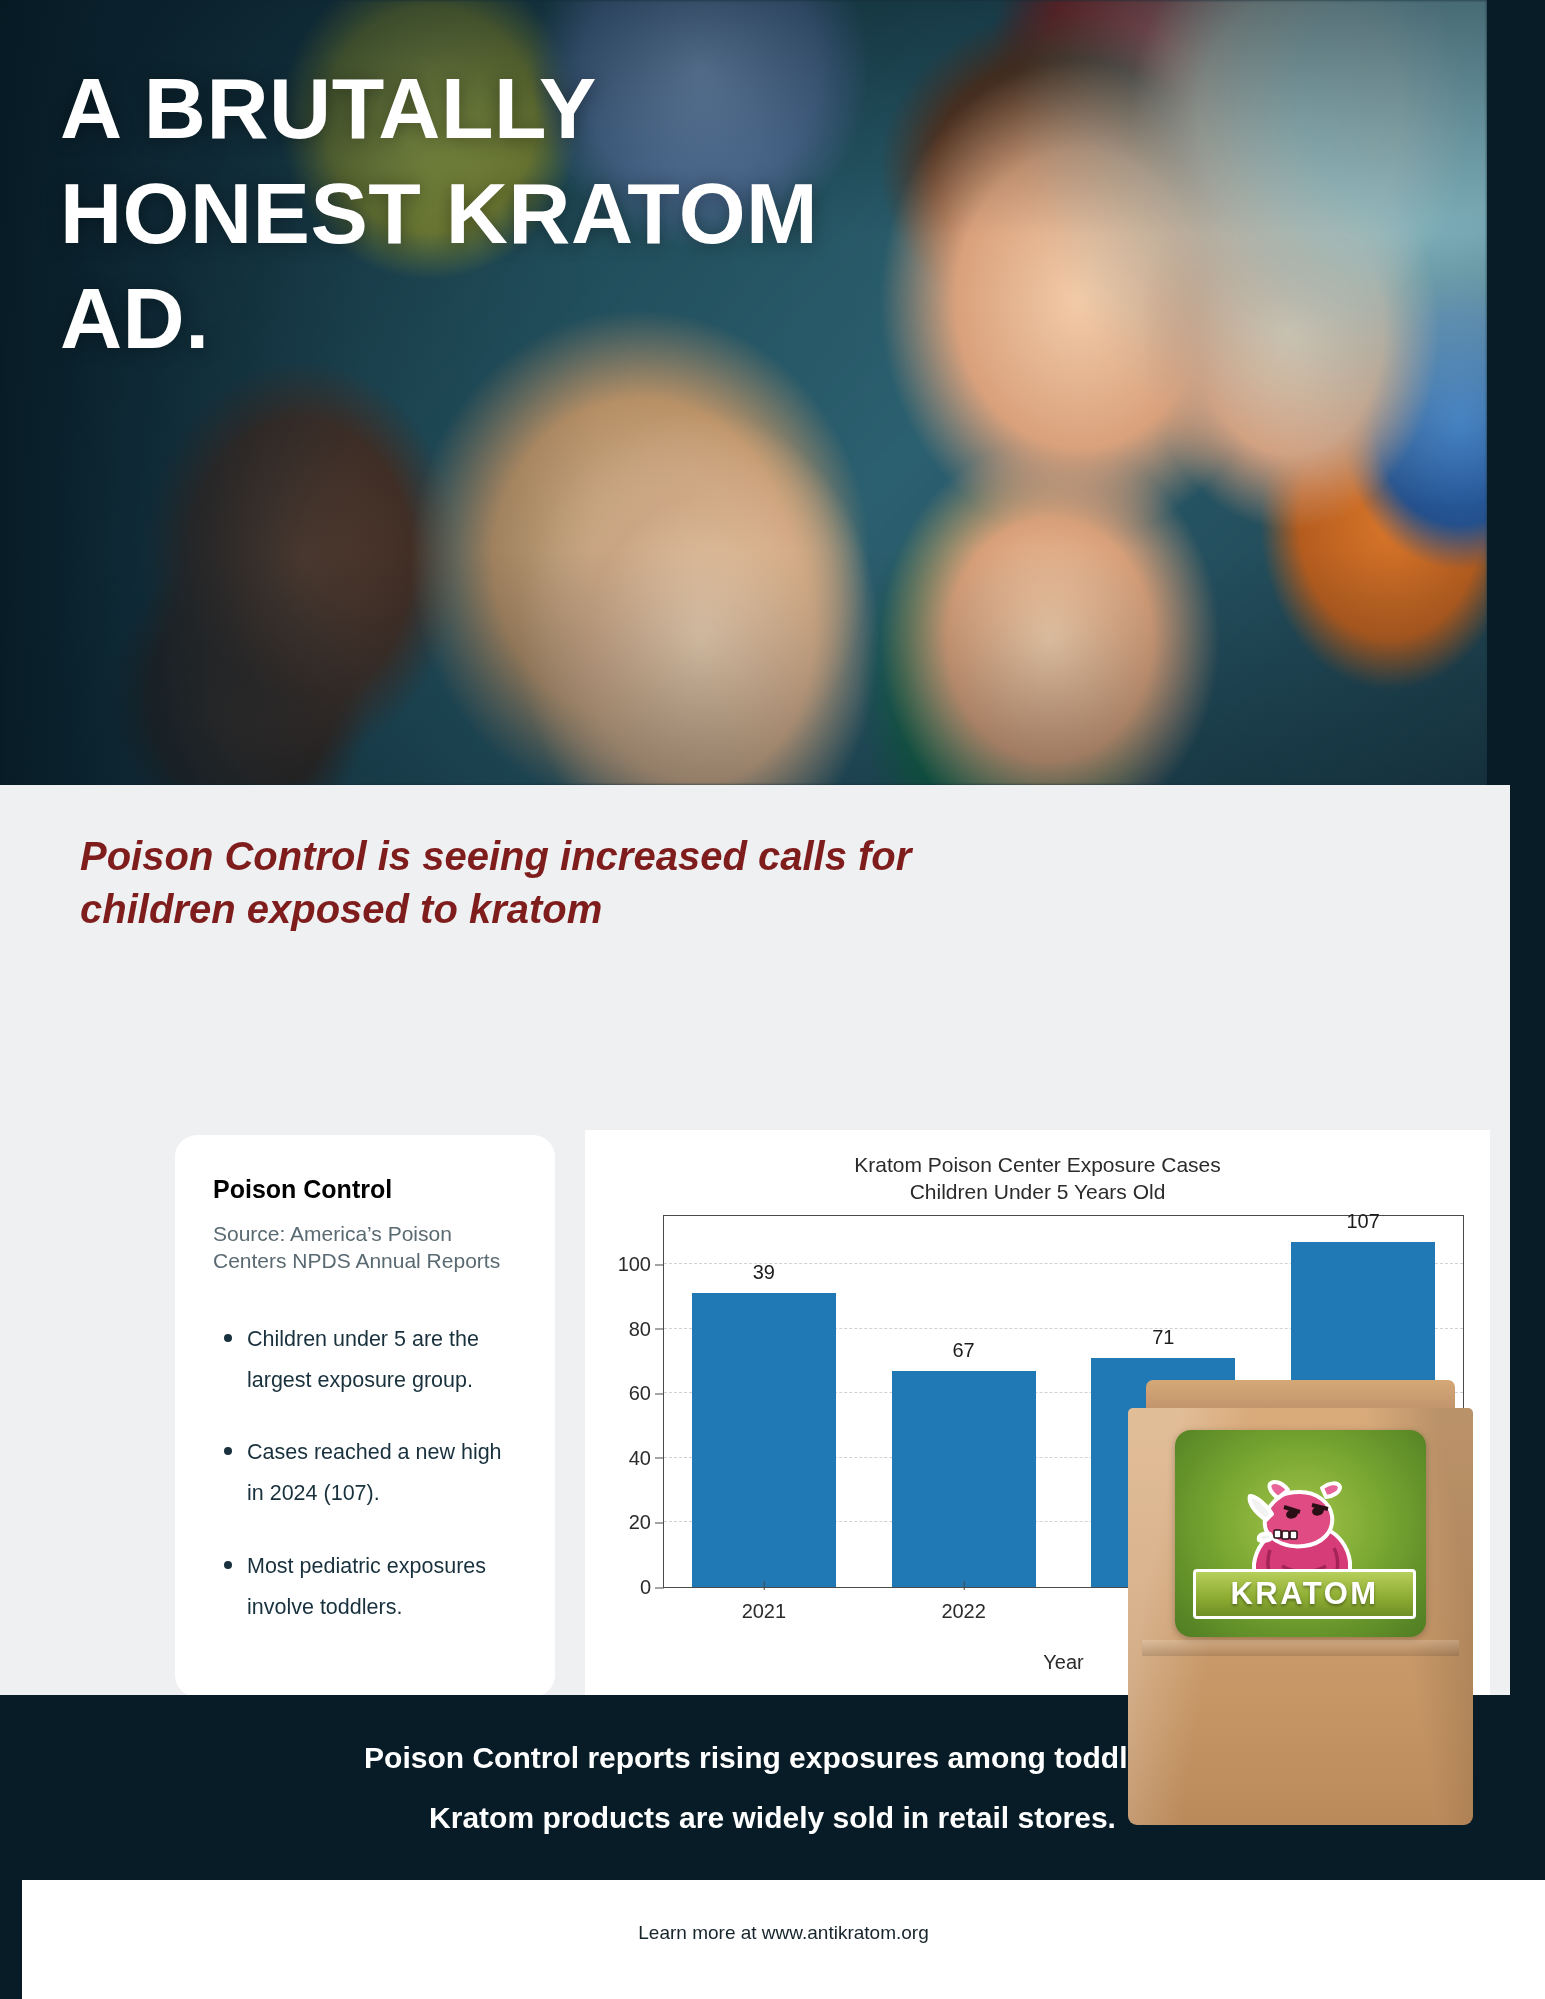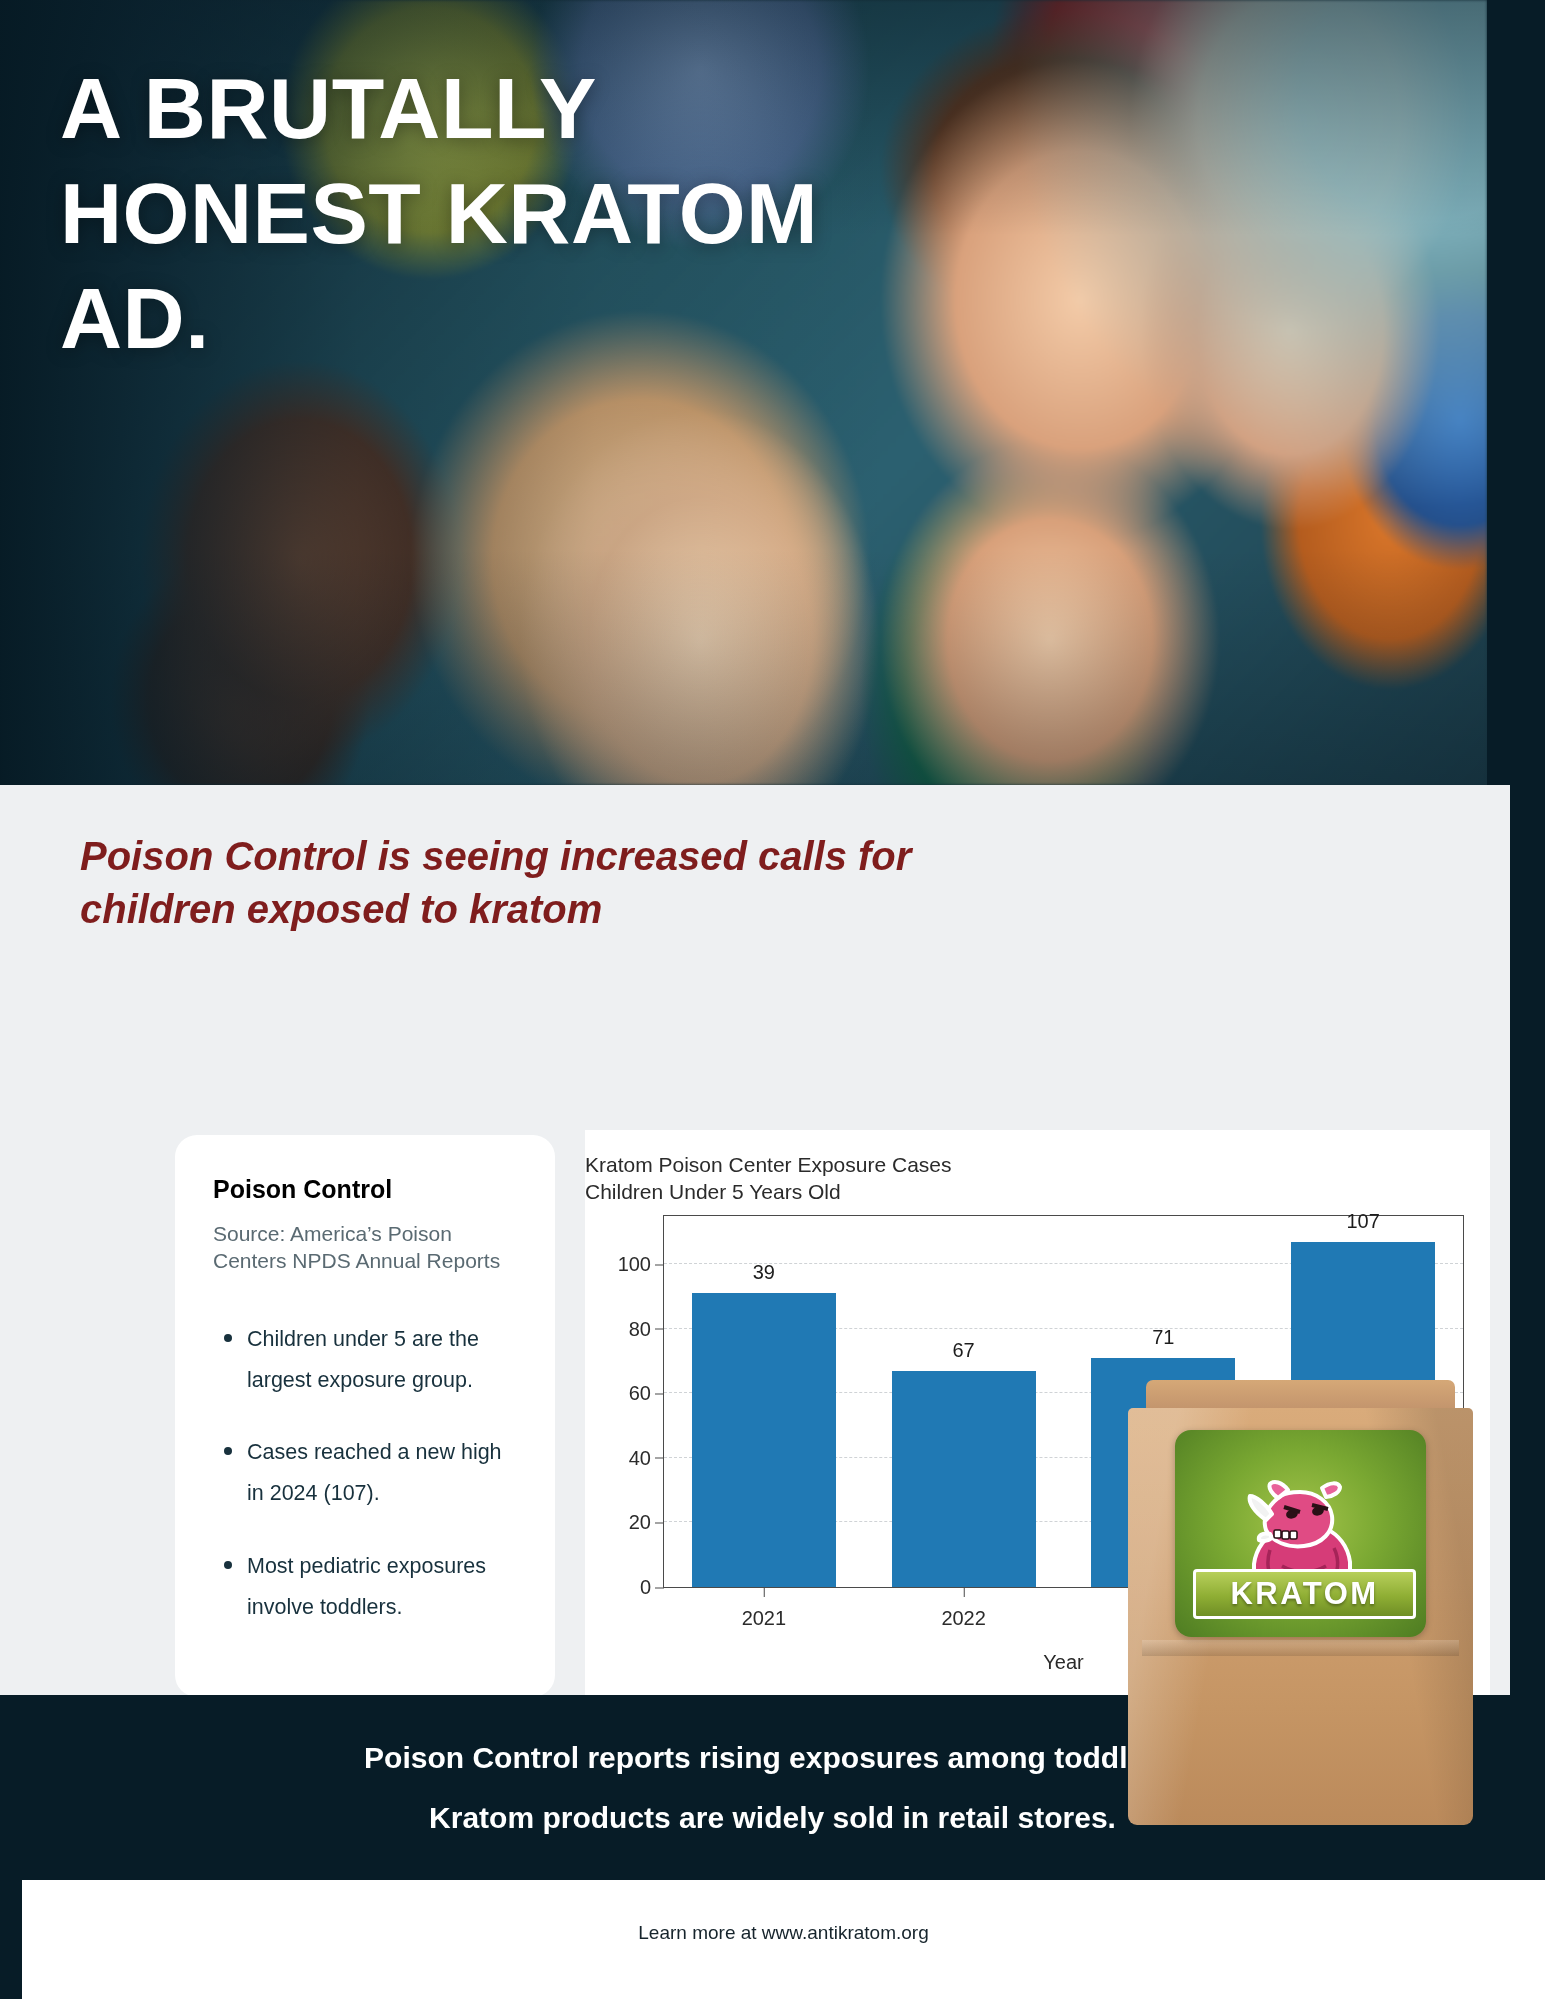--- a/index.html
+++ b/index.html
@@ -124,21 +124,21 @@
   }
   .info-card li::marker { font-size: 26px; }
 
   
   .chart-panel {
     position: absolute; left: 585px; top: 345px; width: 905px; height: 570px;
     background: #ffffff;
   }
   .chart-title {
     position: absolute; left: 0; right: 0; top: 22px;
-    font-size: 21px; color: #2b2b2b; line-height: 1.28;
+    text-align: center; font-size: 21px; color: #2b2b2b; line-height: 1.28;
   }
   .plot {
     position: absolute; left: 78px; top: 85px; right: 26px; bottom: 112px;
     border: 1.6px solid #4a4a4a;
     background: #ffffff;
   }
   .gridline {
     position: absolute; left: 0; right: 0; height: 0;
     border-top: 1.4px dashed #d0d3d6;
   }
@@ -152,21 +152,21 @@
   }
   .bars { position: absolute; inset: 0; display: flex; align-items: flex-end; }
   .bar-slot { flex: 1; position: relative; height: 100%; display: flex; justify-content: center; align-items: flex-end; }
   .bar { width: 72%; background: #2079b4; position: relative; }
   .bar-value {
     position: absolute; left: 50%; transform: translateX(-50%);
     top: -32px; font-size: 20px; color: #1d1d1d; white-space: nowrap;
   }
   .xtick {
     position: absolute; top: 100%; left: 50%; transform: translateX(-50%);
-    margin-top: 20px; font-size: 20px; color: #2b2b2b;
+    margin-top: 13px; font-size: 20px; color: #2b2b2b;
   }
   .xtick::before {
     content: ""; position: absolute; left: 50%; top: -19px;
     width: 0; height: 9px; border-left: 1.6px solid #4a4a4a;
   }
   .ylabel {
     position: absolute; left: 14px; top: 50%;
     transform: translateY(-50%) rotate(-90deg); transform-origin: center;
     font-size: 20px; color: #2b2b2b; white-space: nowrap;
   }

